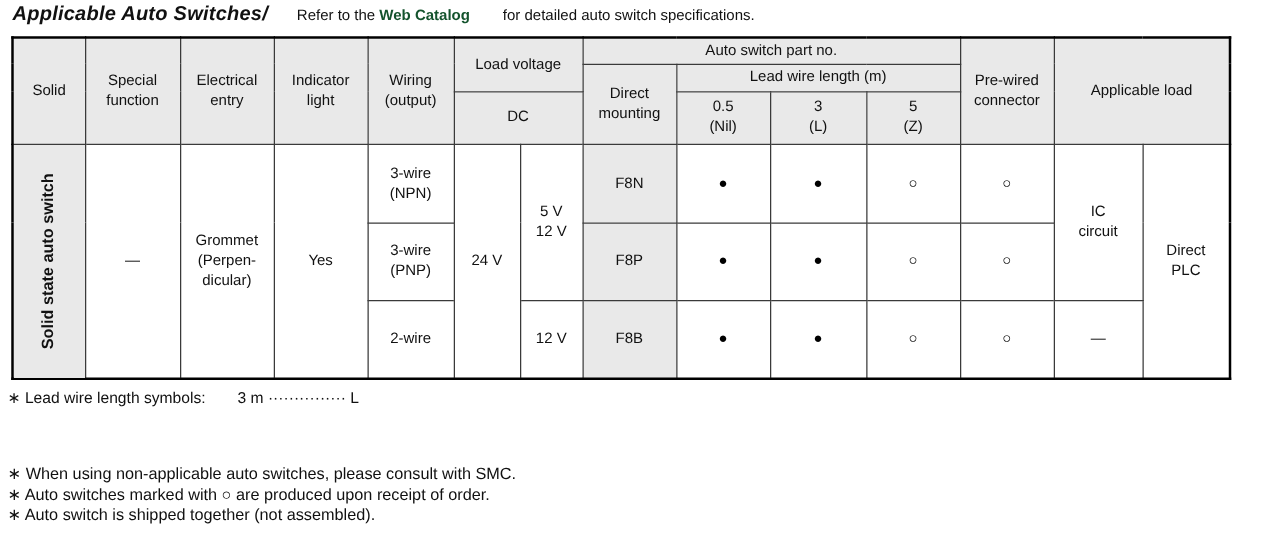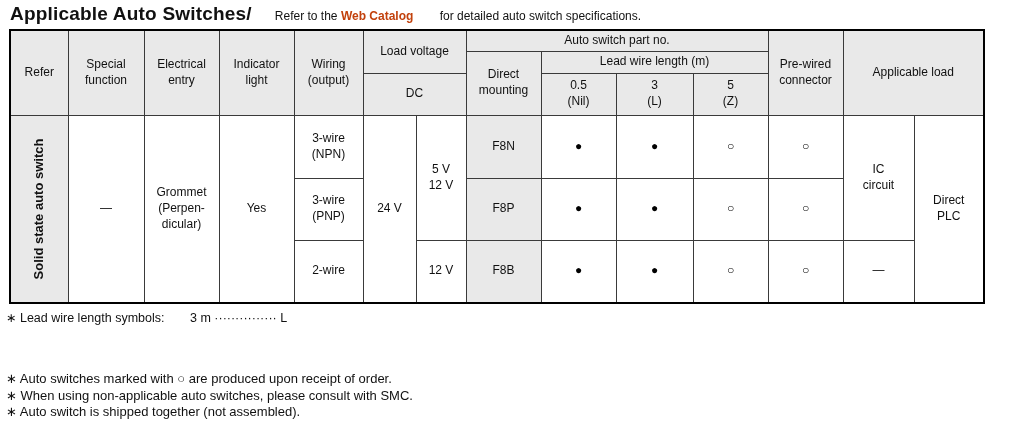--- a/index.html
+++ b/index.html
@@ -17,32 +17,33 @@
     overflow: hidden;
   }
   
   .title-bar {
     position: absolute;
     left: 10px;
     top: 3px;
     white-space: nowrap;
   }
   .title-heading {
-    font-size: 19px;
+    font-size: 16px;
     font-weight: bold;
     letter-spacing: 0.2px;
+    font-style: italic;
   }
   .title-sub {
     font-size: 12px;
     padding-left: 23px;
   }
   .title-link {
     font-size: 12px;
     font-weight: bold;
-    color: #c2410c;
+    color: #14532d;
     text-decoration: none;
     cursor: pointer;
   }
   
   table.spec {
     position: absolute;
     left: 9px;
     top: 29px;
     border-collapse: collapse;
     table-layout: fixed;
@@ -120,21 +121,21 @@
       <col style="width:75px">
         <col style="width:77px">
         <col style="width:75px">
         <col style="width:75px">
       <col style="width:71px">
         <col style="width:70px">
     </colgroup>
 
     <tbody>
         <tr style="height:21px">
-      <td class="gray" rowspan="3">Refer</td>
+      <td class="gray" rowspan="3">Solid</td>
       <td class="gray" rowspan="3">Special
 function</td>
       <td class="gray" rowspan="3">Electrical
 entry</td>
       <td class="gray" rowspan="3">Indicator
 light</td>
       <td class="gray" rowspan="3">Wiring
 (output)</td>
       <td class="gray" colspan="2" rowspan="2">Load voltage</td>
       <td class="gray" colspan="4">Auto switch part no.</td>
@@ -208,18 +209,18 @@
     </table>
 
   <div class="fn-leadwire">
     <div class="fn-label">∗ Lead wire length symbols:</div>
     <div class="fn-maps">
       <div>3 m ··············· L</div>
     </div>
   </div>
 
   <div class="notes-block">
+    <div>∗ When using non-applicable auto switches, please consult with SMC.</div>
     <div>∗ Auto switches marked with ○ are produced upon receipt of order.</div>
-    <div>∗ When using non-applicable auto switches, please consult with SMC.</div>
     <div>∗ Auto switch is shipped together (not assembled).</div>
   </div>
 
 </div>
 
 </body></html>

